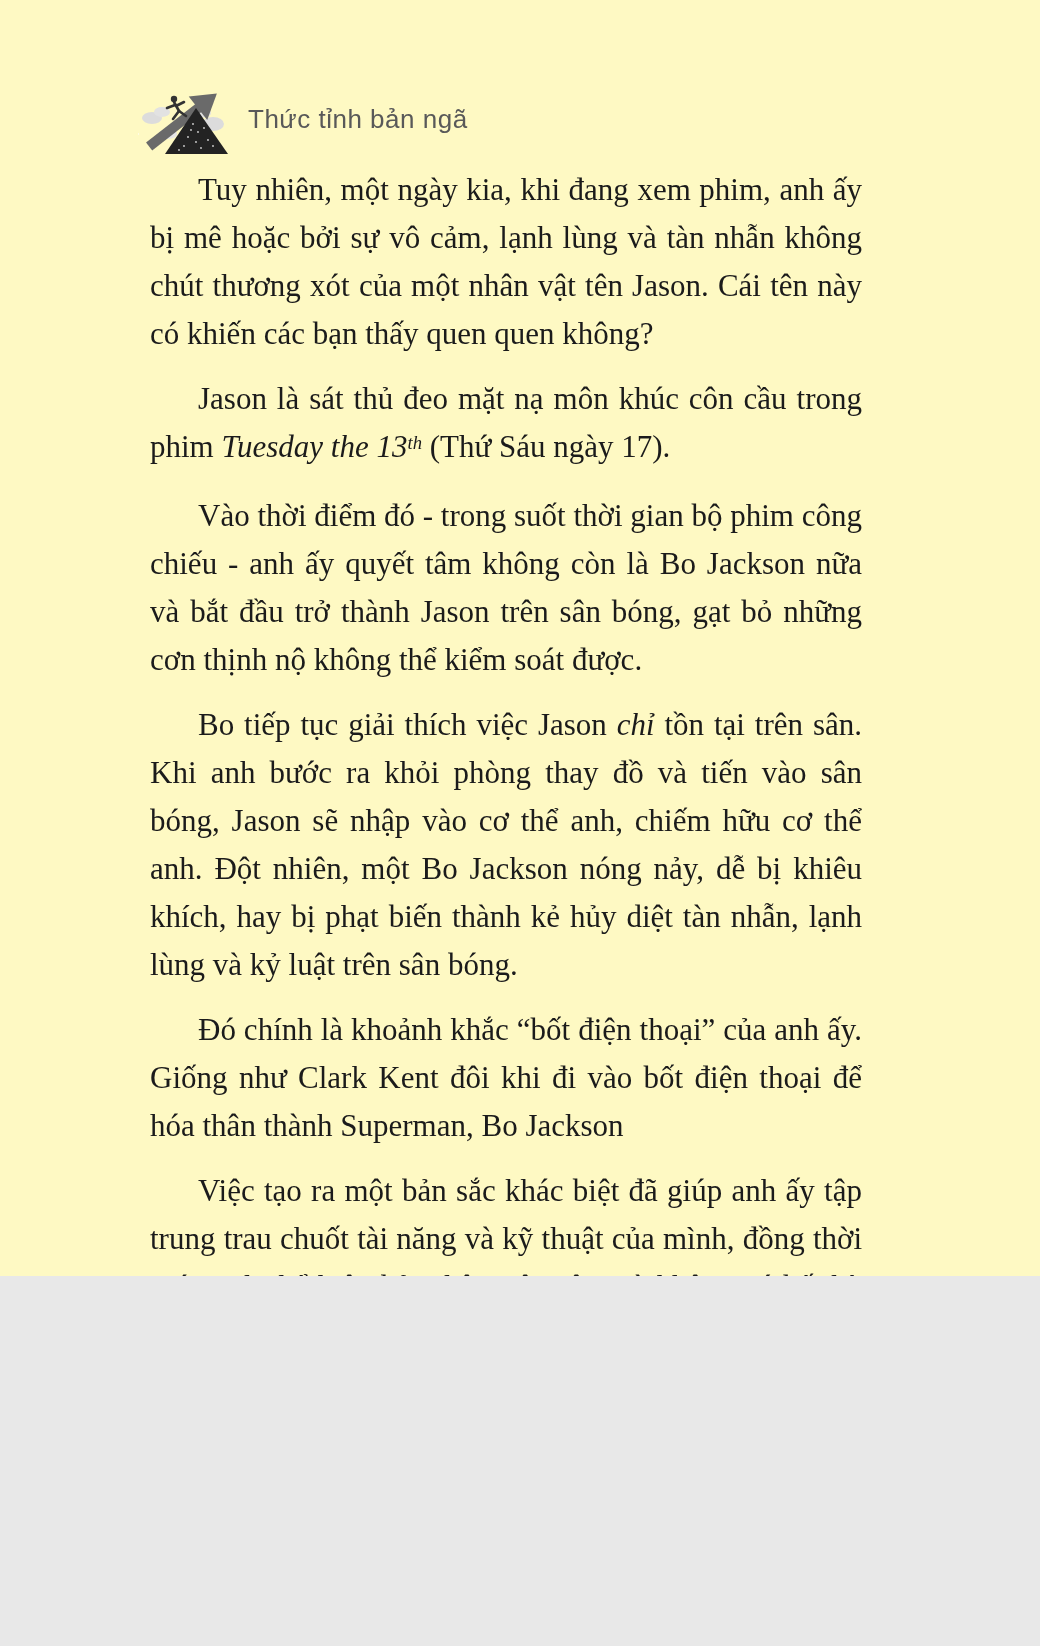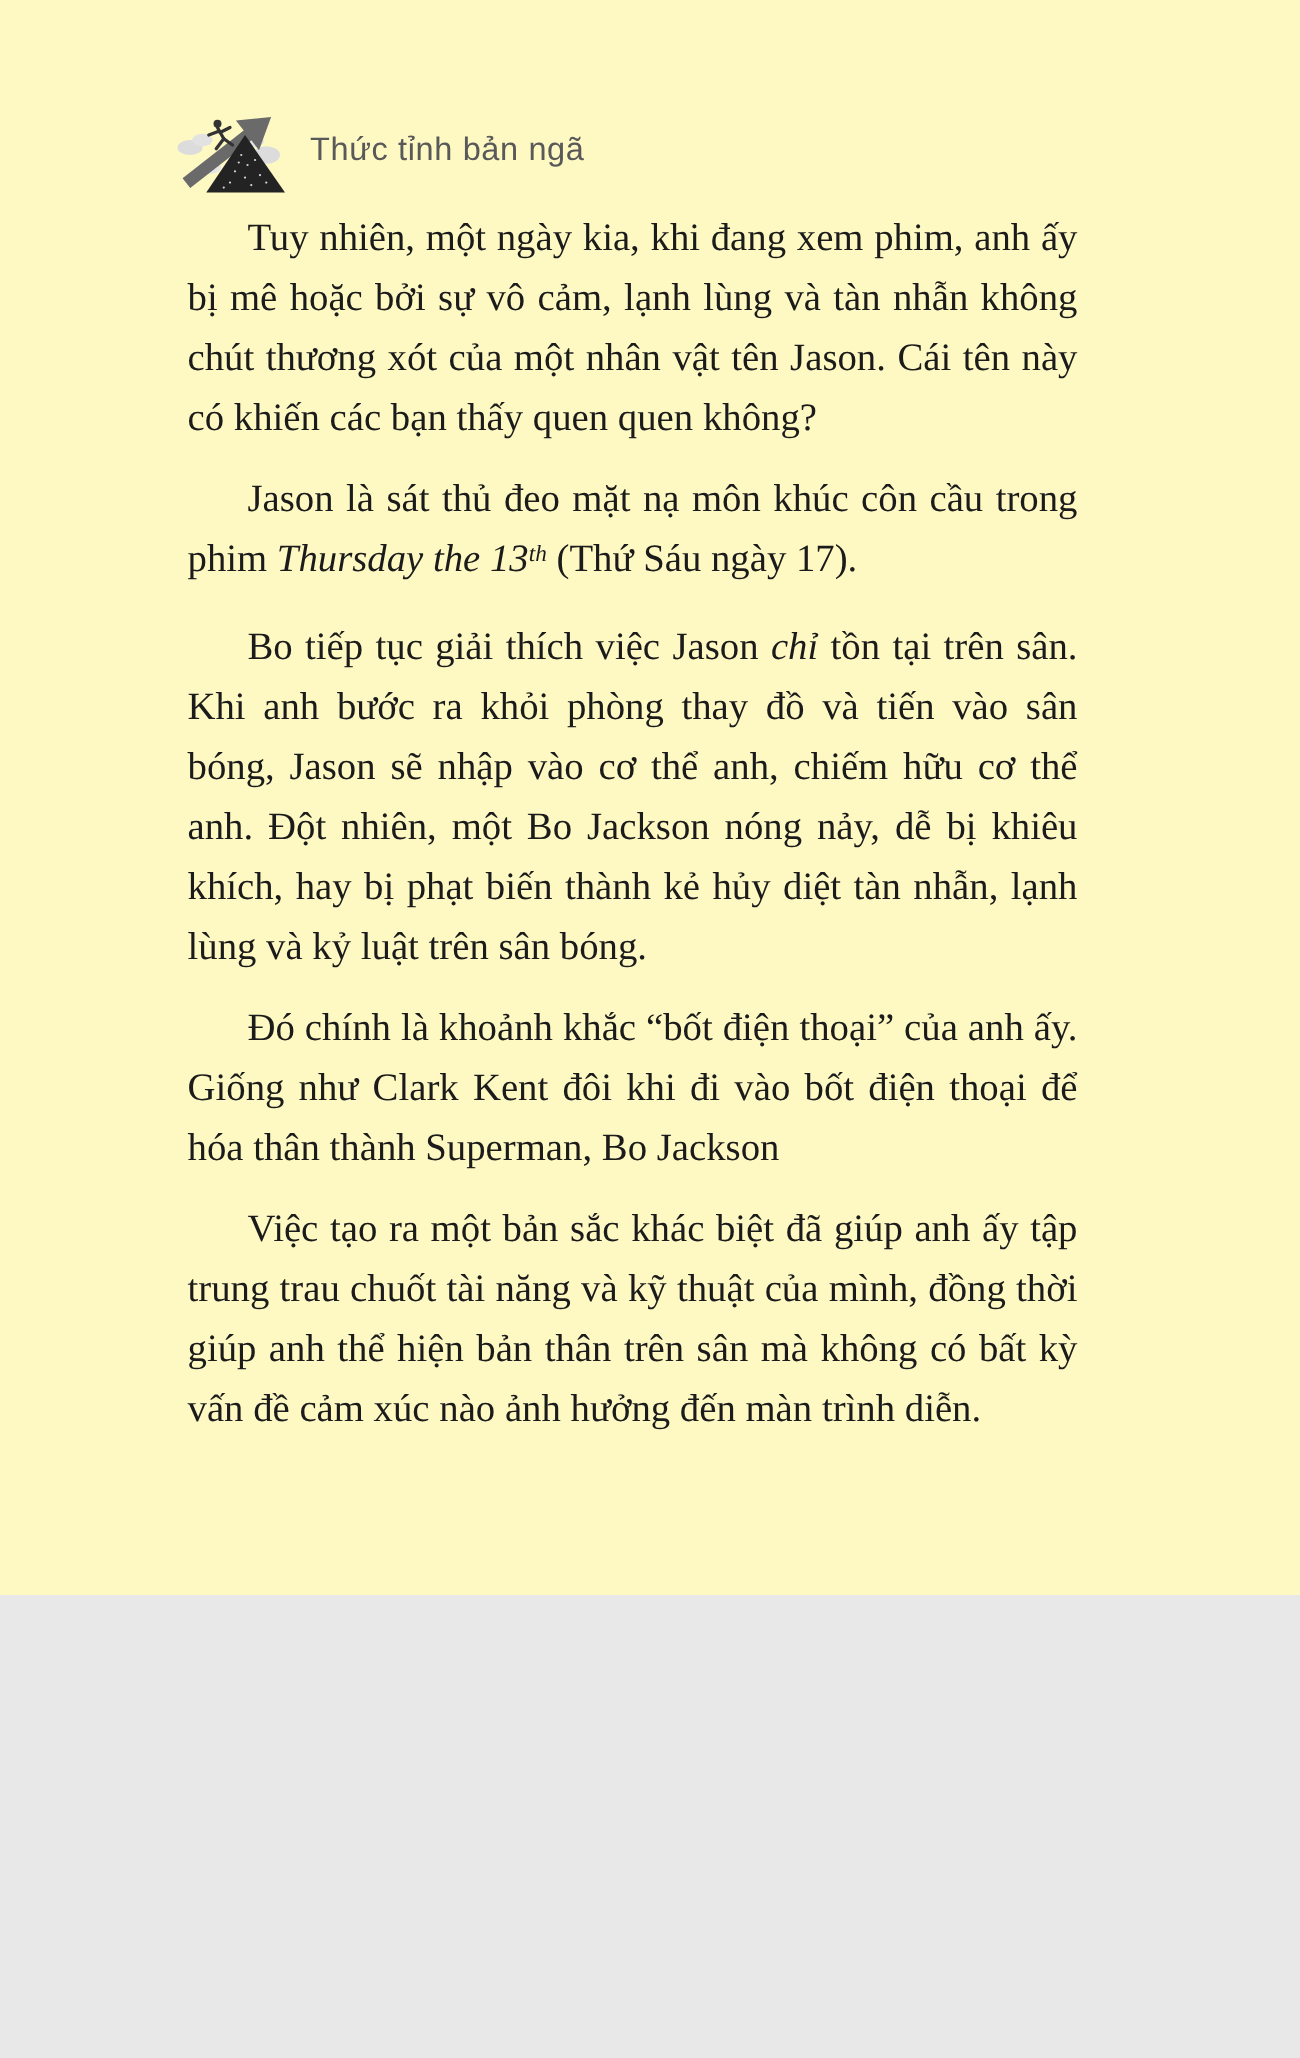--- a/index.html
+++ b/index.html
@@ -108,21 +108,22 @@
           <path d="M41 29 L48 34"></path>
         </g>
       </svg>
     </span>
     <span class="header-title">Thức tỉnh bản ngã</span>
   </header>
 
   <main class="body-text">
     <div id="paragraphs">
         <p><span class="run-normal">Tuy nhiên, một ngày kia, khi đang xem phim, anh ấy bị mê hoặc bởi sự vô cảm, lạnh lùng và tàn nhẫn không chút thương xót của một nhân vật tên Jason. Cái tên này có khiến các bạn thấy quen quen không?</span></p>
-        <p><span class="run-normal">Jason là sát thủ đeo mặt nạ môn khúc côn cầu trong phim </span><span class="run-italic">Thursday the 13</span><span class="run-italic-sup">th</span><span class="run-normal"> (Thứ Sáu ngày 17).</span></p>
+        <p><span class="run-normal">Jason là sát thủ đeo mặt nạ môn khúc côn cầu trong phim </span><span class="run-italic">Tuesday the 13</span><span class="run-italic-sup">th</span><span class="run-normal"> (Thứ Sáu ngày 17).</span></p>
+        <p><span class="run-normal">Vào thời điểm đó - trong suốt thời gian bộ phim công chiếu - anh ấy quyết tâm không còn là Bo Jackson nữa và bắt đầu trở thành Jason trên sân bóng, gạt bỏ những cơn thịnh nộ không thể kiểm soát được.</span></p>
         <p><span class="run-normal">Bo tiếp tục giải thích việc Jason </span><span class="run-italic">chỉ</span><span class="run-normal"> tồn tại trên sân. Khi anh bước ra khỏi phòng thay đồ và tiến vào sân bóng, Jason sẽ nhập vào cơ thể anh, chiếm hữu cơ thể anh. Đột nhiên, một Bo Jackson nóng nảy, dễ bị khiêu khích, hay bị phạt biến thành kẻ hủy diệt tàn nhẫn, lạnh lùng và kỷ luật trên sân bóng.</span></p>
         <p><span class="run-normal">Đó chính là khoảnh khắc “bốt điện thoại” của anh ấy. Giống như Clark Kent đôi khi đi vào bốt điện thoại để hóa thân thành Superman, Bo Jackson</span></p>
         <p><span class="run-normal">Việc tạo ra một bản sắc khác biệt đã giúp anh ấy tập trung trau chuốt tài năng và kỹ thuật của mình, đồng thời giúp anh thể hiện bản thân trên sân mà không có bất kỳ vấn đề cảm xúc nào ảnh hưởng đến màn trình diễn.</span></p>
       </div>
   </main>
 
   <footer class="footer">
     <span class="page-number">9</span>
   </footer>
 

